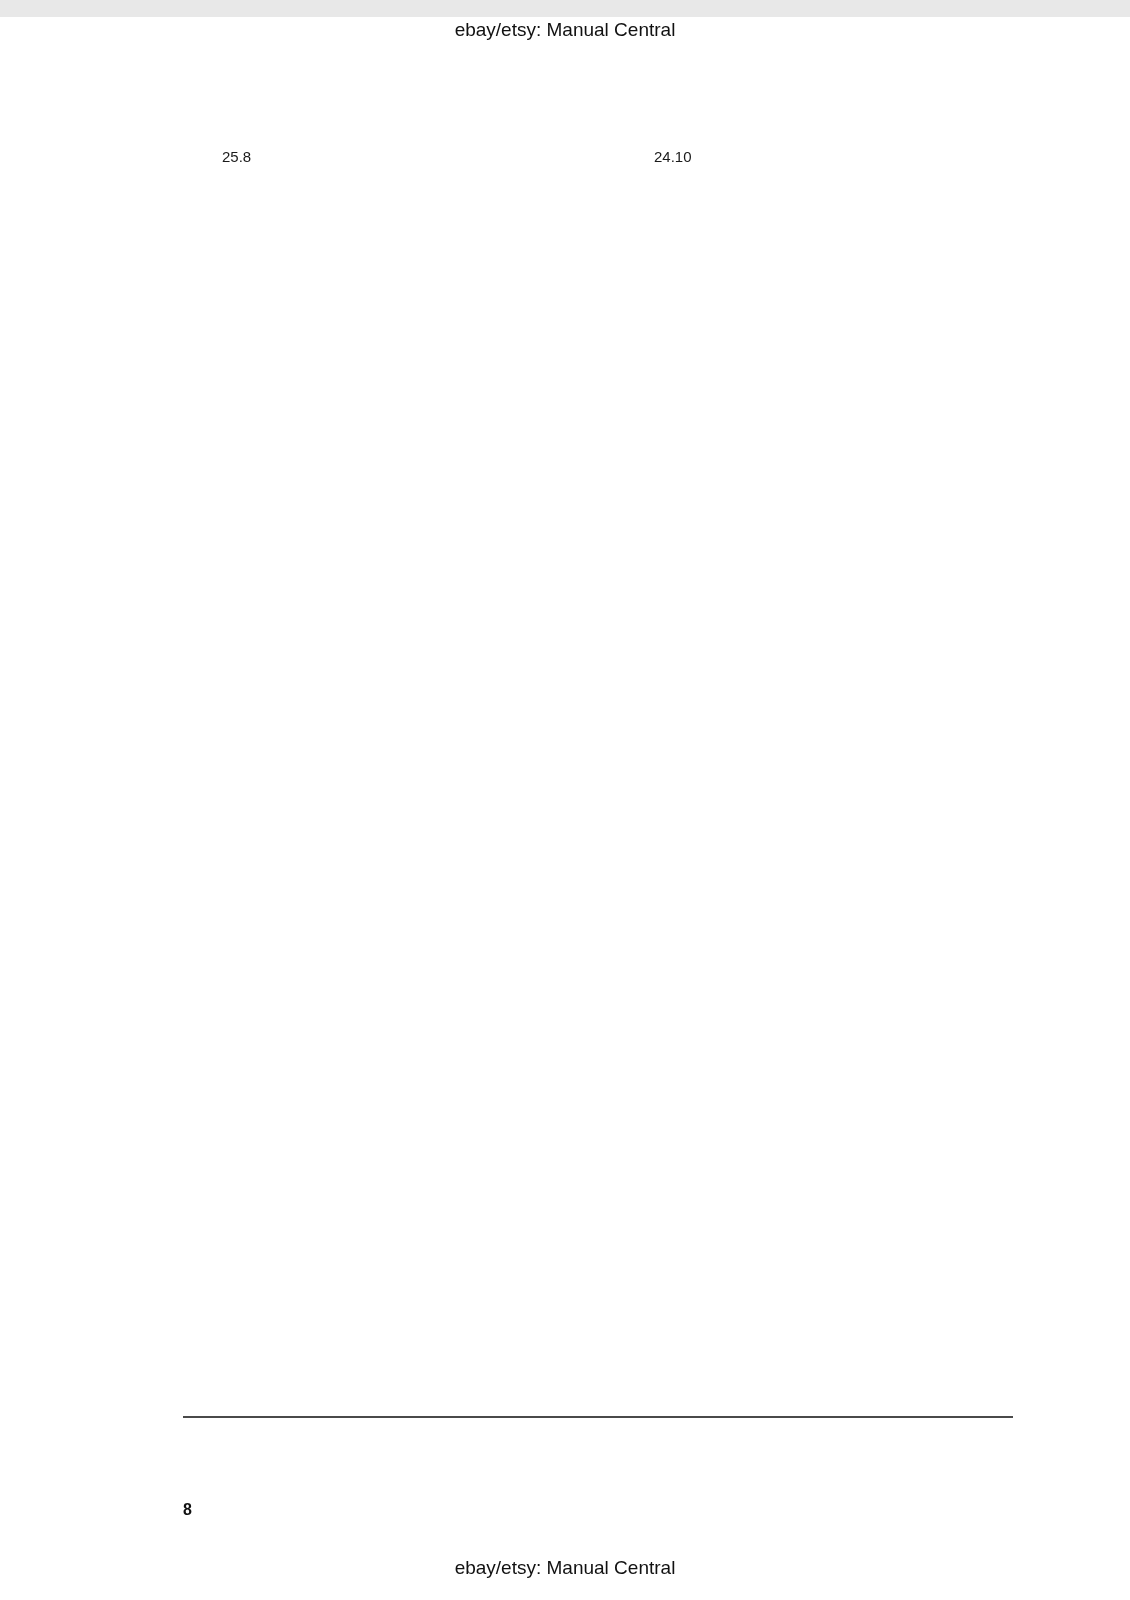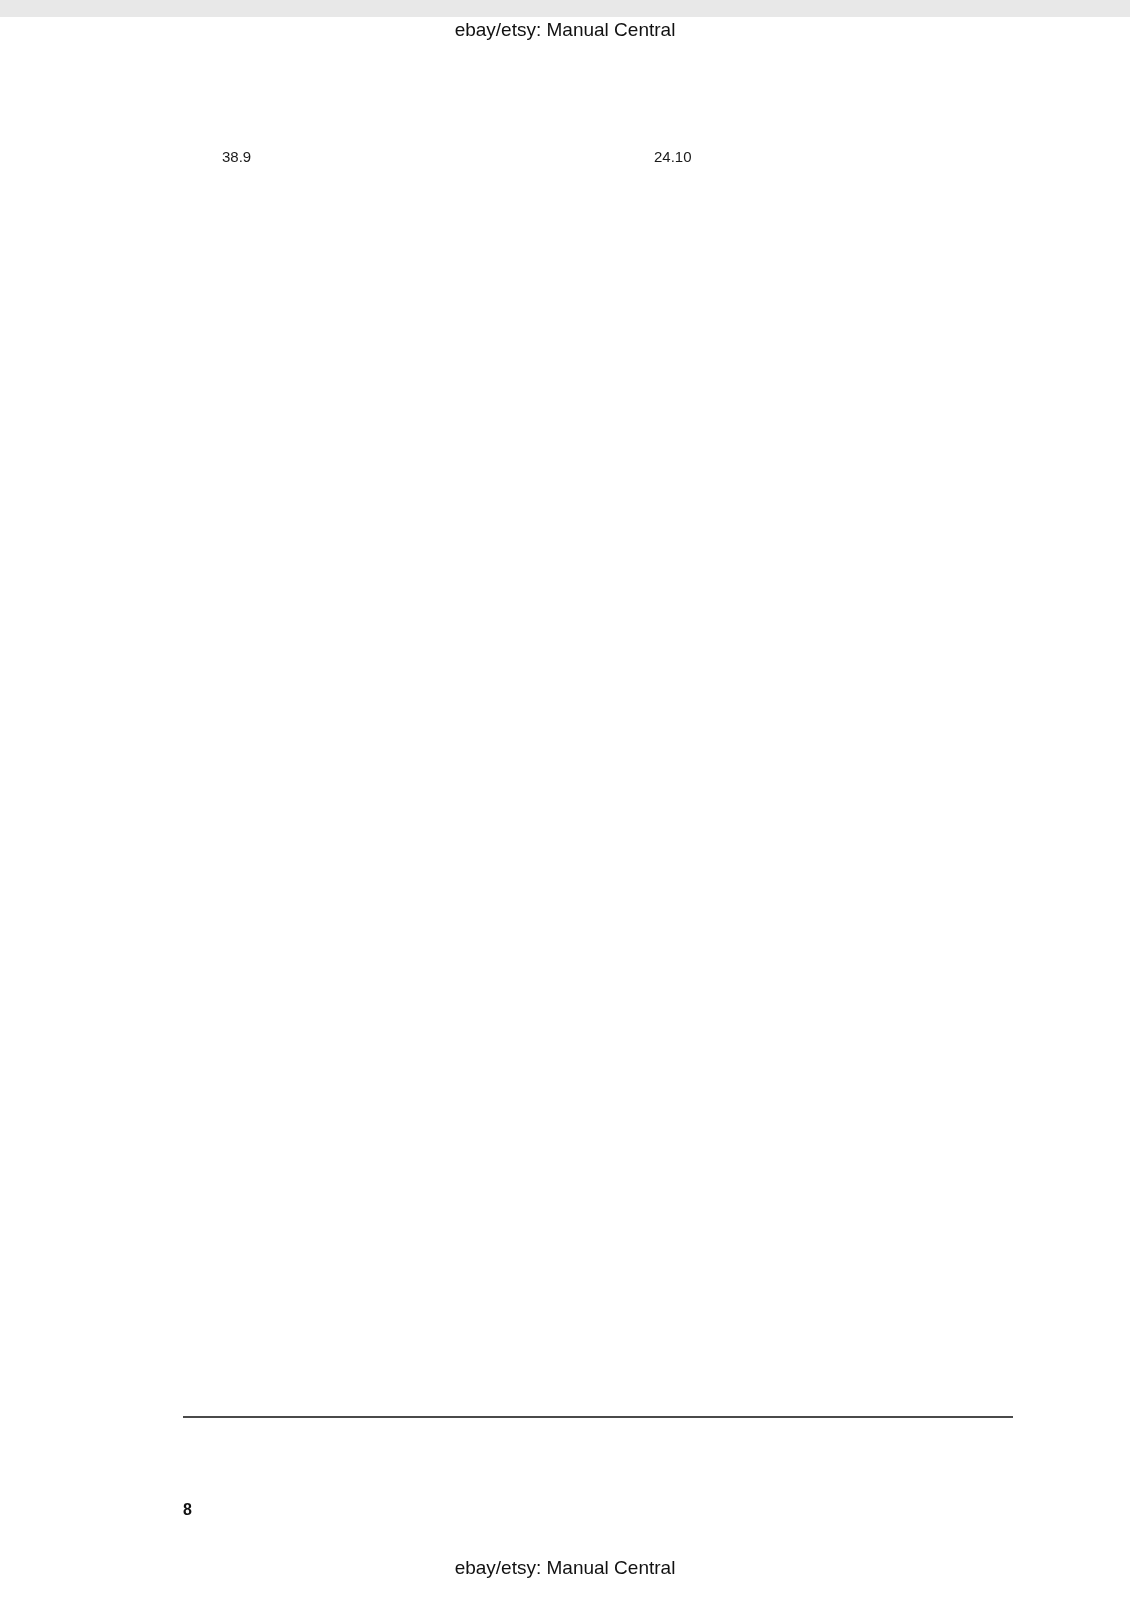--- a/index.html
+++ b/index.html
@@ -54,21 +54,21 @@
 <body>
 
 <div class="page">
 
   <div class="watermark-top">ebay/etsy: Manual Central</div>
 
 
   <div class="toc-columns">
     <div class="toc-col left" id="col-left">
         <div class="toc-entry lvl1">
-          <span class="num">38.9</span>
+          <span class="num">25.8</span>
           <span class="page">321</span>
         </div>
       </div>
     <div class="toc-col right" id="col-right">
         <div class="toc-entry lvl1">
           <span class="num">24.10</span>
           <span class="page">343</span>
         </div>
       </div>
   </div>

